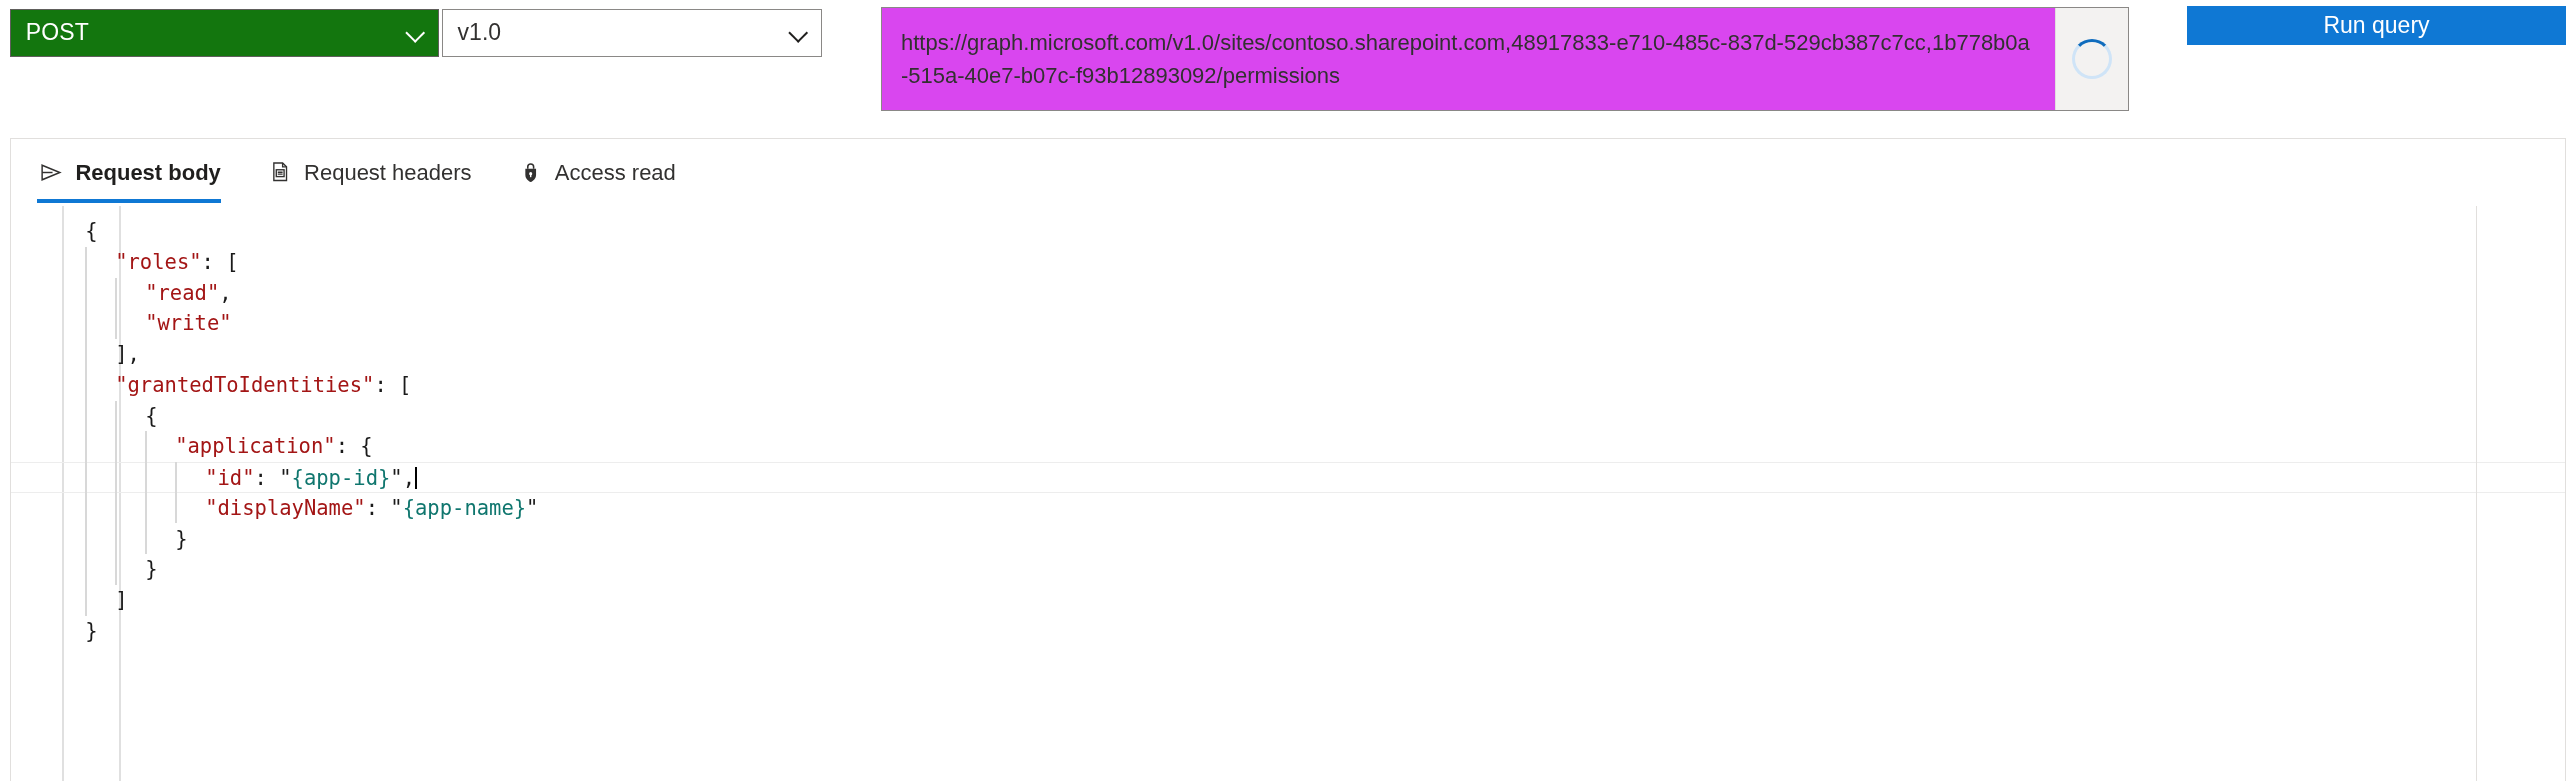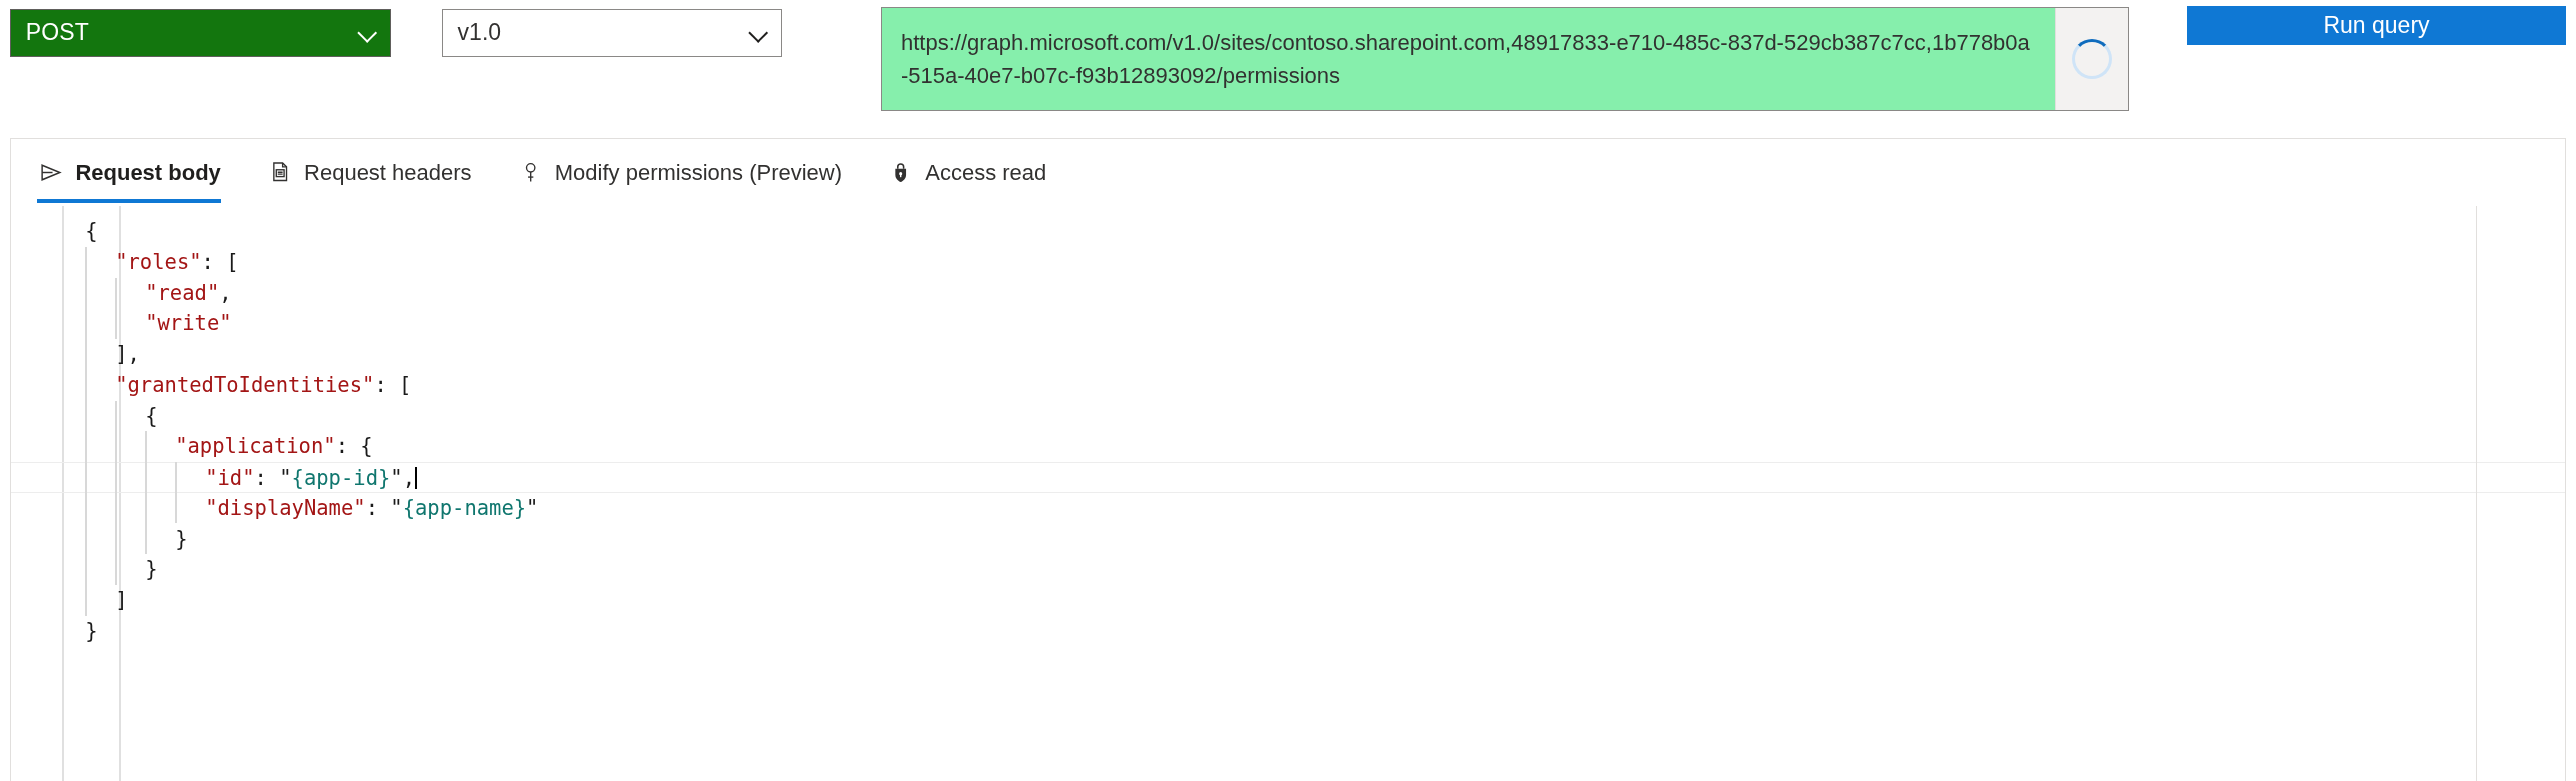--- a/index.html
+++ b/index.html
@@ -15,21 +15,21 @@
     position: absolute;
     left: 0; top: 0;
     width: 2576px; height: 132px;
     background: #ffffff;
   }
 
   
   .method-select {
     position: absolute;
     left: 10.2px; top: 8.8px;
-    width: 381px; height: 48px;
+    width: 429px; height: 48px;
     background: var(--method-bg, #13760e);
     border: 0.7px solid #605e5c;
     display: flex;
     align-items: center;
     padding: 0 10.2px 0 14.6px;
     cursor: pointer;
   }
   .method-label {
     color: #ffffff;
     font-size: 23px;
@@ -51,40 +51,40 @@
     border-bottom: 2.2px solid currentColor;
     transform: rotate(45deg);
   }
   .chev-white { color: #ffffff; }
   .chev-dark  { color: #201f1e; }
 
   
   .version-select {
     position: absolute;
     left: 442px; top: 8.8px;
-    width: 340px; height: 48px;
+    width: 380px; height: 48px;
     background: #ffffff;
     border: 0.7px solid #8a8886;
     display: flex;
     align-items: center;
     padding: 0 10.2px 0 14.6px;
     cursor: pointer;
   }
   .version-label {
     color: #323130;
     font-size: 23px;
     flex: 1;
   }
 
   
   .url-field {
     position: absolute;
     left: 881px; top: 7.3px;
     width: 1248px; height: 104px;
-    background: #86efac;
+    background: #d946ef;
     border: 0.7px solid #8a8886;
     display: flex;
     cursor: text;
   }
   .url-text {
     flex: 1;
     padding: 17.6px 19px 0 19px;
     font-size: 22px;
     line-height: 33px;
     color: #323130;
@@ -293,30 +293,20 @@
         <svg width="23.4" height="23.4" viewBox="0 0 24 24" fill="none" stroke="#323130" stroke-width="1.4">
           <path d="M6 2 H15 L19 6 V20 H6 Z"></path>
           <path d="M15 2 V6 H19"></path>
           <rect x="8.5" y="9" width="8" height="7"></rect>
           <path d="M10 11.5 H15 M10 13.5 H15"></path>
         </svg>
       </span>
       <span class="tlabel">Request headers</span>
     </div>
 
-    <div class="tab">
-      <span class="ticon">
-        <svg width="23.4" height="23.4" viewBox="0 0 24 24" fill="none" stroke="#323130" stroke-width="1.4">
-          <circle cx="12" cy="7" r="4.3"></circle>
-          <path d="M12 11.3 V21"></path>
-          <path d="M9.3 16.5 H14.7"></path>
-        </svg>
-      </span>
-      <span class="tlabel">Modify permissions (Preview)</span>
-    </div>
 
     <div class="tab">
       <span class="ticon">
         <svg width="23.4" height="23.4" viewBox="0 0 24 24">
           <path d="M9 8 V6 a3 3 0 0 1 6 0 V8" fill="none" stroke="#323130" stroke-width="1.6"></path>
           <path d="M6.5 8 H17.5 V14 c0 4-3 6.5-5.5 7.6 C9.5 20.5 6.5 18 6.5 14 Z" fill="#323130"></path>
           <circle cx="12" cy="13" r="1.6" fill="#ffffff"></circle>
           <rect x="11.3" y="13" width="1.4" height="3.6" fill="#ffffff"></rect>
         </svg>
       </span>

